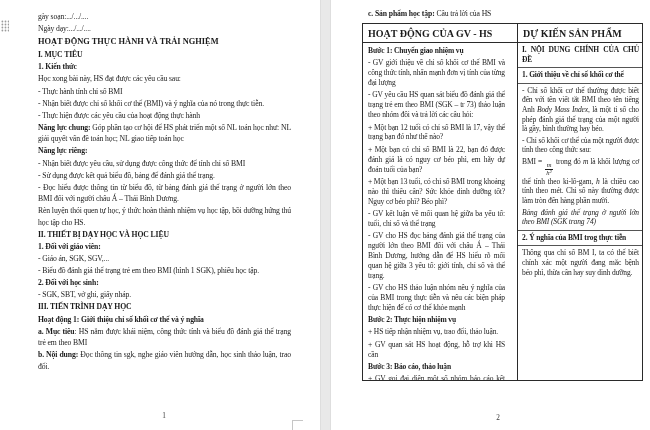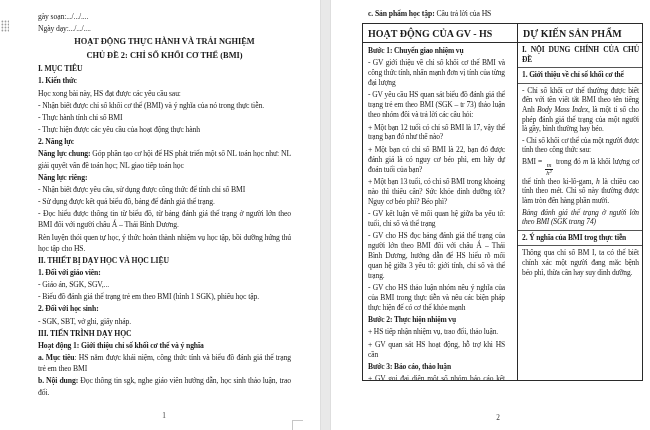--- a/index.html
+++ b/index.html
@@ -9,21 +9,21 @@
              background:#e9e9e9;border-left:1px solid #dedede;border-right:1px solid #dedede;box-sizing:border-box;}
   .page{position:absolute;top:0;background:#fff;box-sizing:border-box;}
   #page1{left:9px;width:311px;height:335px;padding:11px 29px 0 29px;}
   #page2{left:331px;width:319px;height:430px;padding:8px 0 0 0;}
   #page2-intro{padding-left:37px;padding-right:12px;}
   #page2-intro .para{line-height:12px;margin-bottom:1.5px;}
 
   .para{font-size:7.7px;line-height:11.5px;margin:0 0 0.6px 0;text-align:justify;letter-spacing:-0.12px;}
   .para .b{font-weight:bold;}
   .para .i{font-style:italic;}
-  .para.title{font-size:8.4px;line-height:13.5px;text-align:center;letter-spacing:0;}
+  .para.title{font-size:8.4px;line-height:13.5px;text-align:left;letter-spacing:0;}
 
   
   .doc-table{margin-left:31px;margin-top:3px;width:281px;border:1px solid #2a2a2a;box-sizing:border-box;}
   .doc-table-head{display:grid;grid-template-columns:155px 1fr;border-bottom:1px solid #2a2a2a;}
   .th{font-size:10px;font-weight:bold;padding:4px 4px 3px 5px;box-sizing:border-box;}
   .th:first-child{border-right:1px solid #2a2a2a;}
   .doc-table-body{display:grid;grid-template-columns:155px 1fr;height:337px;overflow:hidden;}
   .cell{box-sizing:border-box;overflow:hidden;}
   .cell-left{border-right:1px solid #2a2a2a;padding:3px 12px 0 5px;}
   .cell-left .para{font-size:7.5px;line-height:9.9px;margin-bottom:2.4px;}
@@ -83,28 +83,26 @@
           <circle cx="7.6" cy="10.5" r="0.9"></circle>
       </g>
     </svg>
   </div>
 
   <div id="page1" class="page">
     <div id="page1-body">
         <div class="para"><span class="n">gày soạn:.../.../....</span></div>
         <div class="para"><span class="n">Ngày dạy:.../.../....</span></div>
         <div class="para title"><span class="b">HOẠT ĐỘNG THỰC HÀNH VÀ TRẢI NGHIỆM</span></div>
-        <div class="para title"><span class="b">CHỦ ĐỀ 2: CHỈ SỐ KHỐI CƠ THỂ (BMI)</span></div>
         <div class="para"><span class="b">I. MỤC TIÊU</span></div>
         <div class="para"><span class="b">1. Kiến thức</span></div>
         <div class="para"><span class="n">Học xong bài này, HS đạt được các yêu cầu sau:</span></div>
+        <div class="para"><span class="n">- Thực hành tính chỉ số BMI</span></div>
         <div class="para"><span class="n">- Nhận biết được chỉ số khối cơ thể (BMI) và ý nghĩa của nó trong thực tiễn.</span></div>
-        <div class="para"><span class="n">- Thực hành tính chỉ số BMI</span></div>
         <div class="para"><span class="n">- Thực hiện được các yêu cầu của hoạt động thực hành</span></div>
-        <div class="para"><span class="b">2. Năng lực</span></div>
         <div class="para"><span class="b">Năng lực chung:</span><span class="n"> Góp phần tạo cơ hội để HS phát triển một số NL toán học như: NL giải quyết vấn đề toán học; NL giao tiếp toán học</span></div>
         <div class="para"><span class="b">Năng lực riêng:</span></div>
         <div class="para"><span class="n">- Nhận biết được yêu cầu, sử dụng được công thức để tính chỉ số BMI</span></div>
         <div class="para"><span class="n">- Sử dụng được kết quả biểu đồ, bảng để đánh giá thể trạng.</span></div>
         <div class="para"><span class="n">- Đọc hiểu được thông tin từ biểu đồ, từ bảng đánh giá thể trạng ở người lớn theo BMI đối với người châu Á – Thái Bình Dương.</span></div>
         <div class="para"><span class="n">Rèn luyện thói quen tự học, ý thức hoàn thành nhiệm vụ học tập, bồi dưỡng hứng thú học tập cho HS.</span></div>
         <div class="para"><span class="b">II. THIẾT BỊ DẠY HỌC VÀ HỌC LIỆU</span></div>
         <div class="para"><span class="b">1. Đối với giáo viên:</span></div>
         <div class="para"><span class="n">- Giáo án, SGK, SGV,...</span></div>
         <div class="para"><span class="n">- Biểu đồ đánh giá thể trạng trẻ em theo BMI (hình 1 SGK), phiếu học tập.</span></div>

